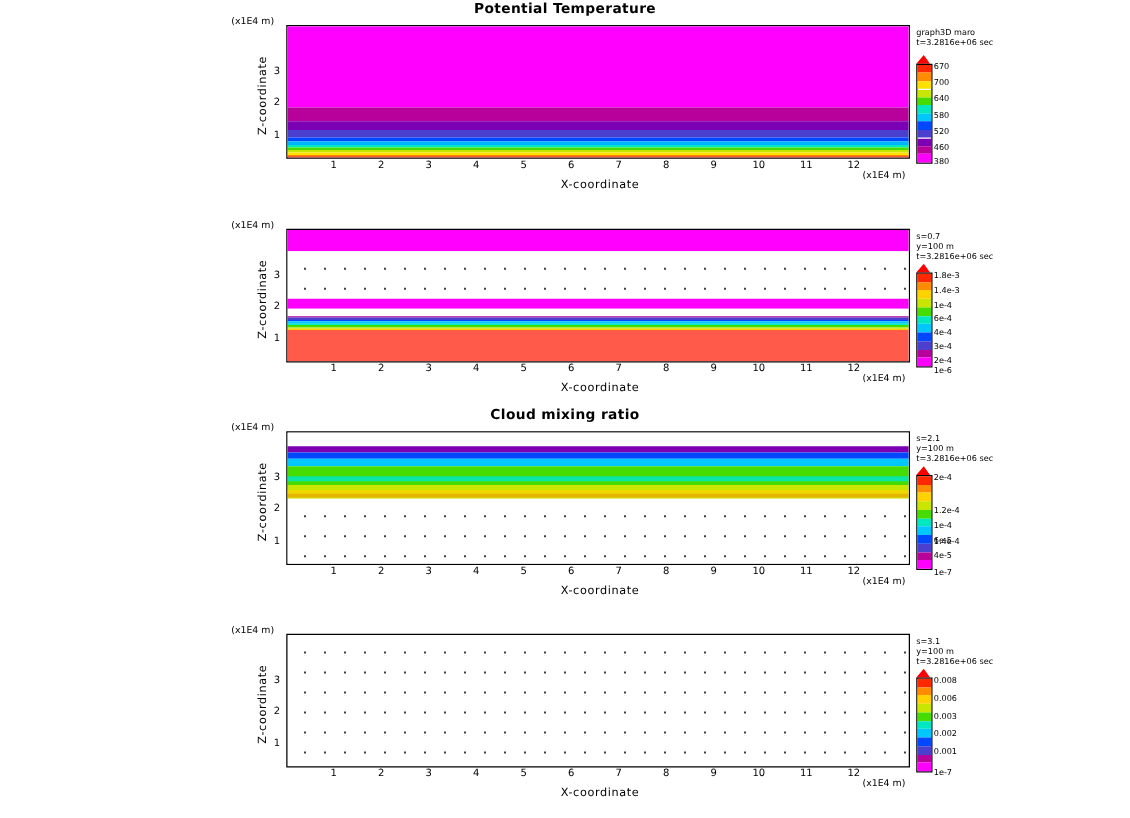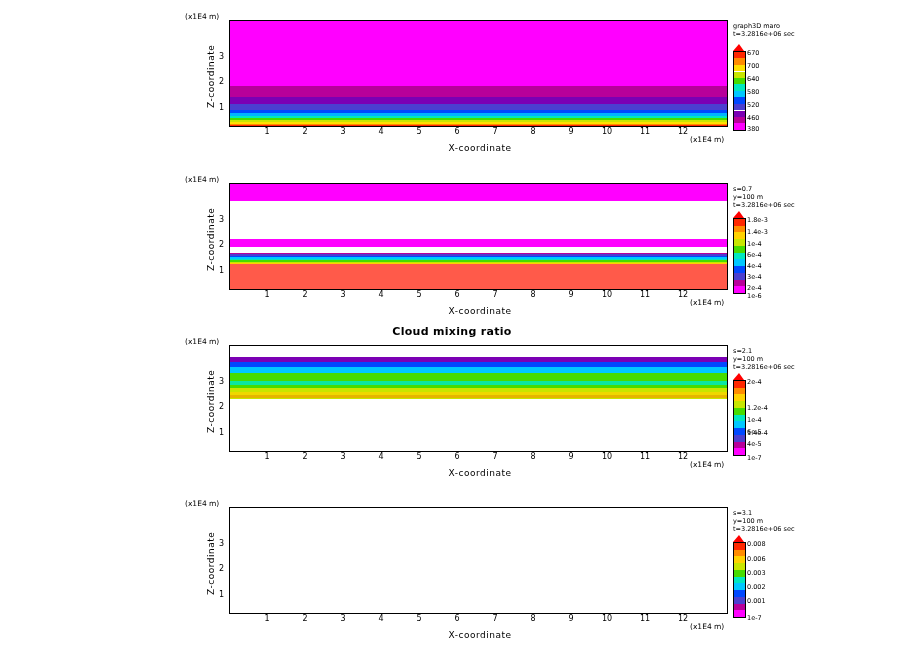--- a/index.html
+++ b/index.html
@@ -22,20 +22,21 @@
   .cbtext{position:absolute;font-size:6.5px;color:#000;white-space:nowrap;line-height:8px;}
   .cbar{position:absolute;width:11px;border:1px solid #000;}
   .cbseg{position:absolute;left:0;width:100%;}
   .cbtri{position:absolute;left:0;width:0;height:0;}
   .cblab{position:absolute;font-size:6.5px;color:#000;white-space:nowrap;}
 </style>
 </head>
 <body>
 
 <div class="panel" style="top:0;height:160px;">
+  <div class="title" style="top:0px;">Potential Temperature</div>
   <div class="units-tl" style="left:185px;top:12px;">(x1E4 m)</div>
   <div class="ylabel" style="left:206px;top:108px;">Z-coordinate</div>
   <div class="ytick" style="left:210px;top:52px;">3</div>
   <div class="ytick" style="left:210px;top:77px;">2</div>
   <div class="ytick" style="left:210px;top:103px;">1</div>
 
   <div class="plotbox" style="left:229px;top:20px;width:497px;height:105px;">
     <div class="bands">
       <div class="band" style="top:0%;height:62%;background:#ff00ff;"></div>
       <div class="band" style="top:62%;height:10%;background:#b8009a;"></div>

